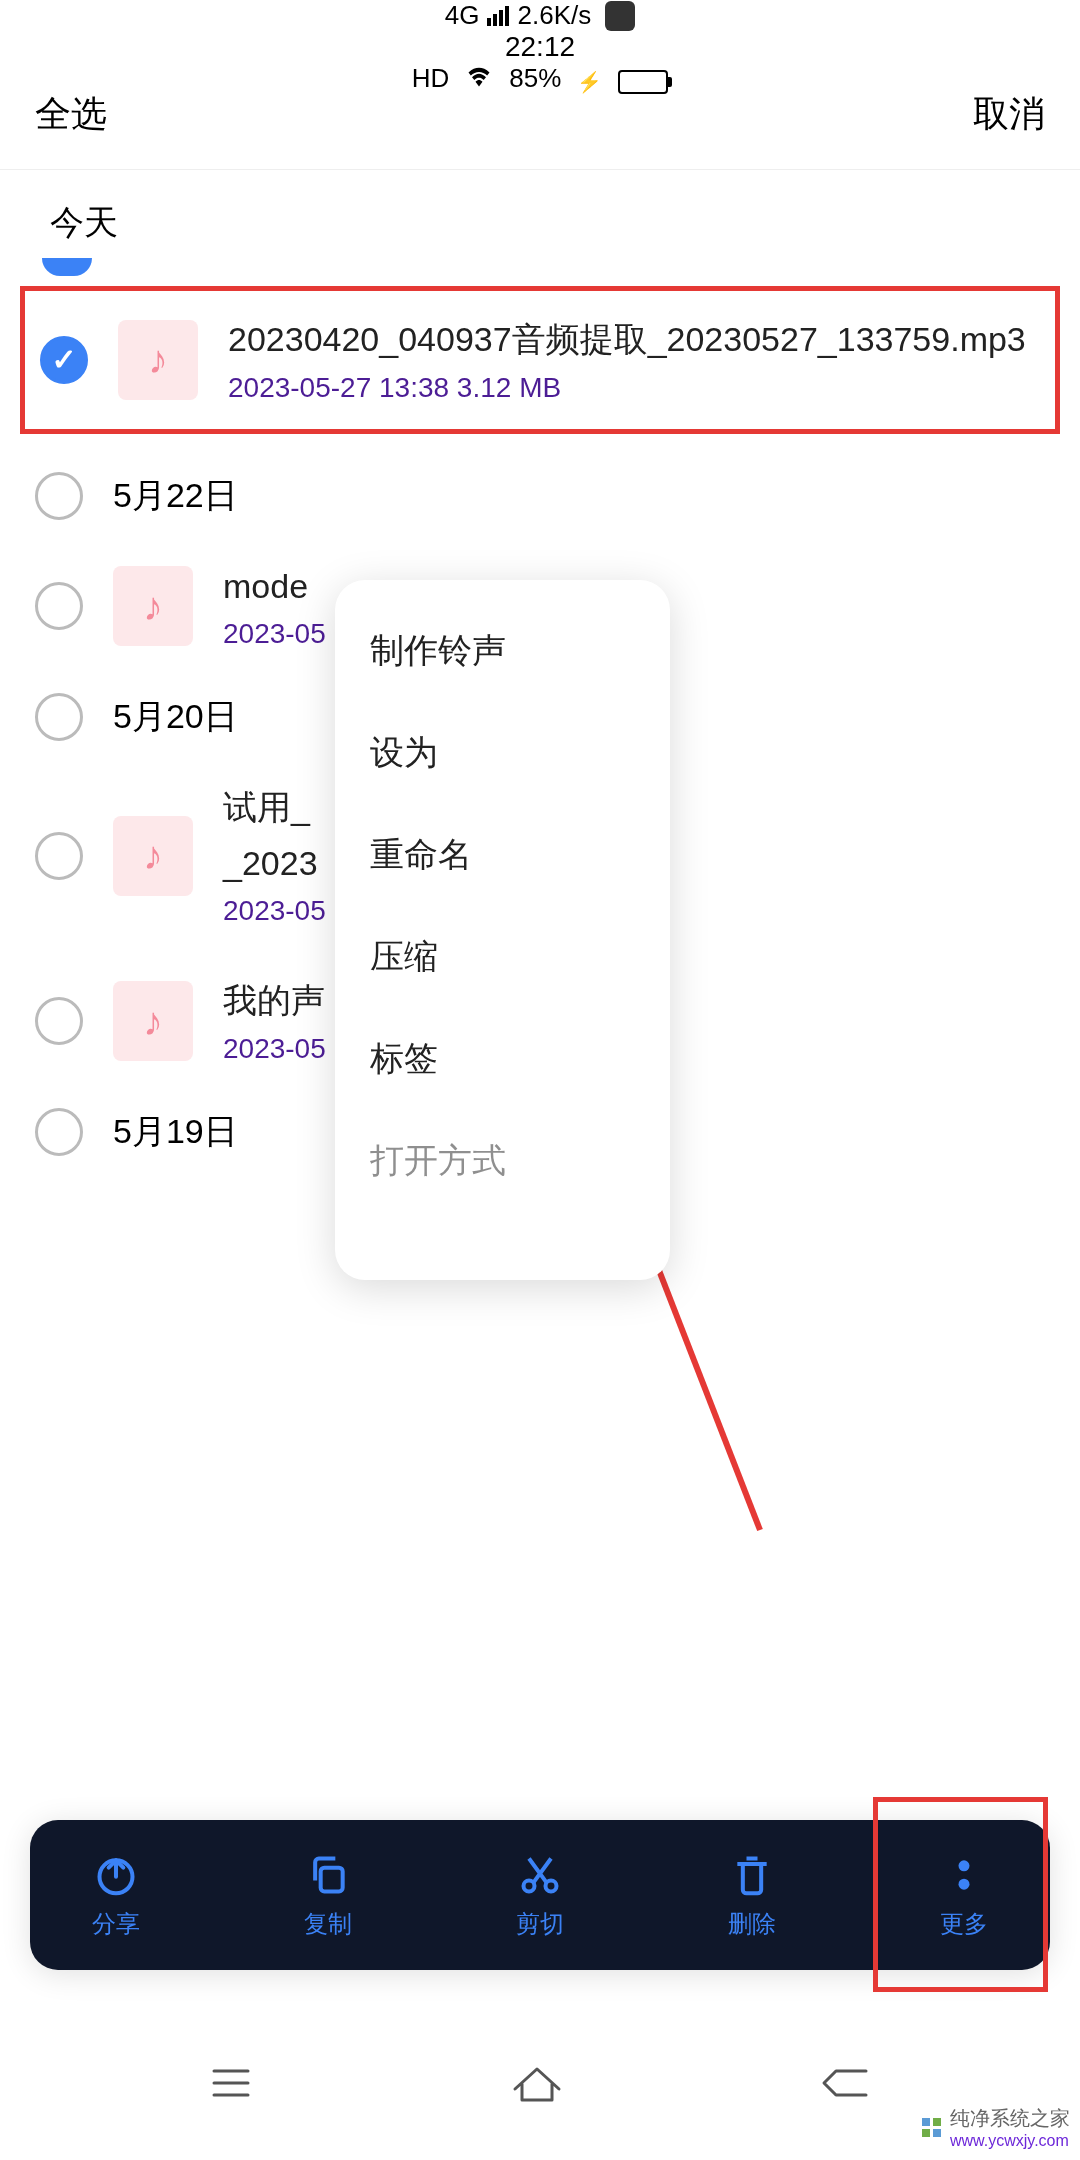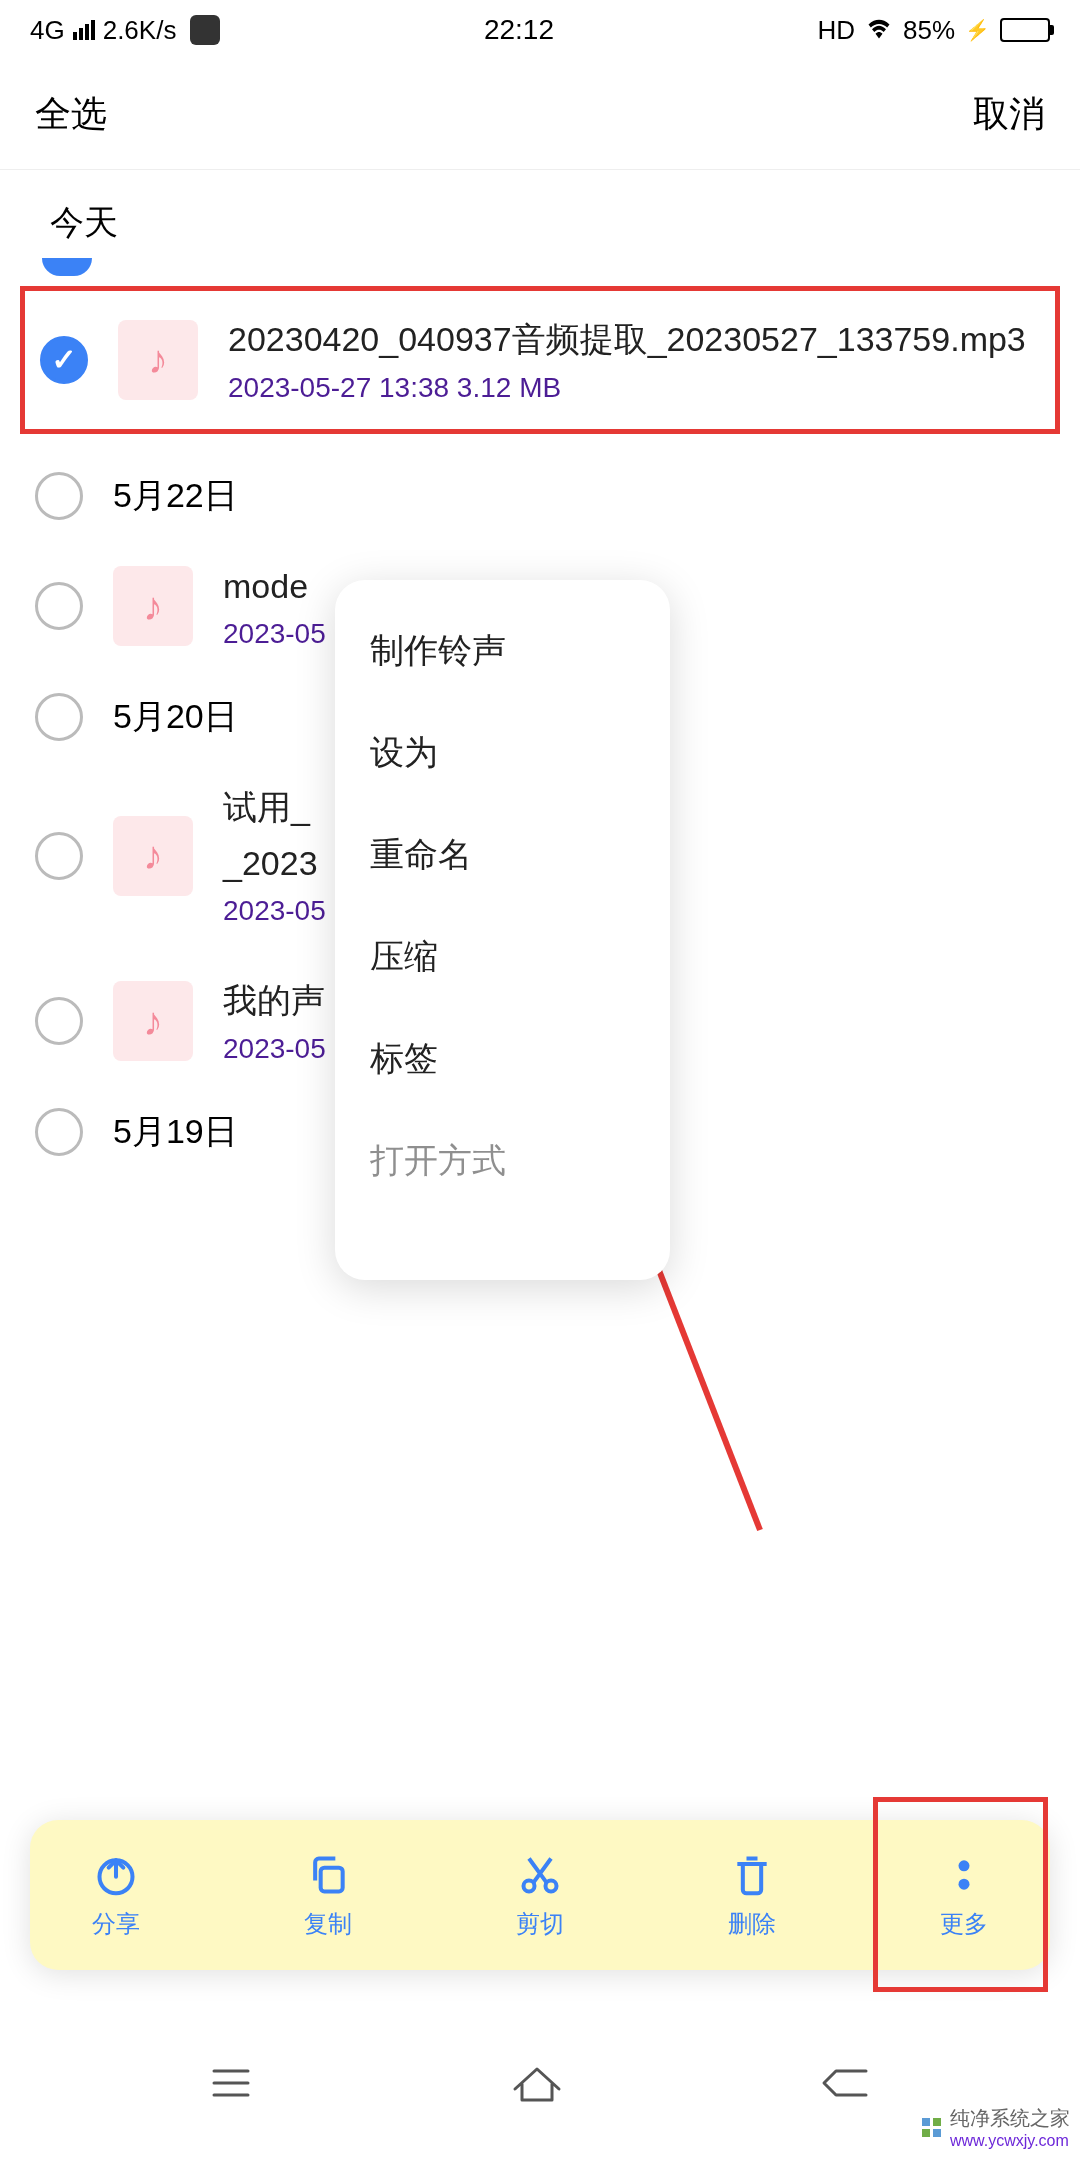--- a/index.html
+++ b/index.html
@@ -1,20 +1,20 @@
 <!DOCTYPE html>
 <html><head>
   <meta charset="utf-8">
   <style>
     * { margin: 0; padding: 0; box-sizing: border-box; font-family: -apple-system, "PingFang SC", "Microsoft YaHei", sans-serif; }
     body { width: 1080px; height: 2160px; background: #fff; position: relative; overflow: hidden; }
     
-    .status-bar { height: 60px; display: flex; align-items: center; justify-content: space-between; padding: 0 30px; font-size: 26px; font-weight: 500; }
+    .status-bar { height: 60px; display: flex; align-items: center; justify-content: space-between; padding: 0 30px; font-size: 26px; font-weight: 500; flex-direction: column; }
     .status-left { display: flex; align-items: center; gap: 8px; }
-    .status-right { display: flex; align-items: center; gap: 10px; }
+    .status-right { display: flex; align-items: flex-end; gap: 16px; }
     .signal-icon { display: inline-flex; align-items: flex-end; gap: 2px; }
     .signal-bar { width: 4px; background: #000; }
     .battery-icon { width: 50px; height: 24px; border: 2px solid #000; border-radius: 4px; position: relative; display: inline-block; }
     .battery-icon::after { content: ''; position: absolute; right: -6px; top: 5px; width: 4px; height: 10px; background: #000; border-radius: 0 2px 2px 0; }
     .battery-fill { width: 85%; height: 100%; background: #000; }
     
     .header { height: 110px; display: flex; align-items: center; justify-content: space-between; padding: 0 35px; border-bottom: 1px solid #eee; }
     .header-left, .header-right { font-size: 36px; }
     .header-center { font-size: 40px; font-weight: 500; }
     
@@ -37,21 +37,21 @@
     .file-meta { font-size: 28px; color: #4c1d95; }
     
     .date-row { display: flex; align-items: center; padding: 18px 35px; gap: 30px; }
     .date-text { font-size: 34px; }
     
     .popup-menu { position: absolute; top: 580px; left: 335px; width: 335px; background: #fff; border-radius: 30px; box-shadow: 0 8px 40px rgba(0,0,0,0.15); padding: 20px 0; z-index: 10; overflow: hidden; height: 700px; }
     .menu-item { padding: 28px 35px; font-size: 34px; color: #222; }
     
     .arrow-svg { position: absolute; top: 790px; left: 460px; width: 320px; height: 760px; z-index: 5; pointer-events: none; }
     
-    .bottom-bar { position: absolute; bottom: 190px; left: 30px; right: 30px; height: 150px; background: #fef9c3; border-radius: 28px; box-shadow: 0 4px 30px rgba(0,0,0,0.12); display: flex; align-items: center; z-index: 8; gap: 40px; }
+    .bottom-bar { position: absolute; bottom: 190px; left: 30px; right: 30px; height: 150px; background: #0f172a; border-radius: 28px; box-shadow: 0 4px 30px rgba(0,0,0,0.12); display: flex; align-items: center; z-index: 8; gap: 40px; }
     .action-btn { flex: 1; display: flex; flex-direction: column; align-items: center; justify-content: center; gap: 8px; color: #3b82f6; }
     .action-btn .icon-wrap { height: 50px; display:flex; align-items:center; justify-content:center; }
     .action-btn svg { width: 44px; height: 44px; }
     .action-label { font-size: 24px; }
     .more-highlight { border: 5px solid #e53935; position: absolute; right: 32px; bottom: 168px; width: 175px; height: 195px; z-index: 9; pointer-events: none; }
     
     .nav-bar { position: absolute; bottom: 0; left: 0; right: 0; height: 150px; display: flex; align-items: center; justify-content: space-around; padding: 0 80px; }
     .nav-icon { color: #555; }
     
     .watermark { position: absolute; bottom: 10px; right: 10px; display: flex; align-items: center; gap: 6px; font-size: 20px; color: #666; z-index: 20; }

